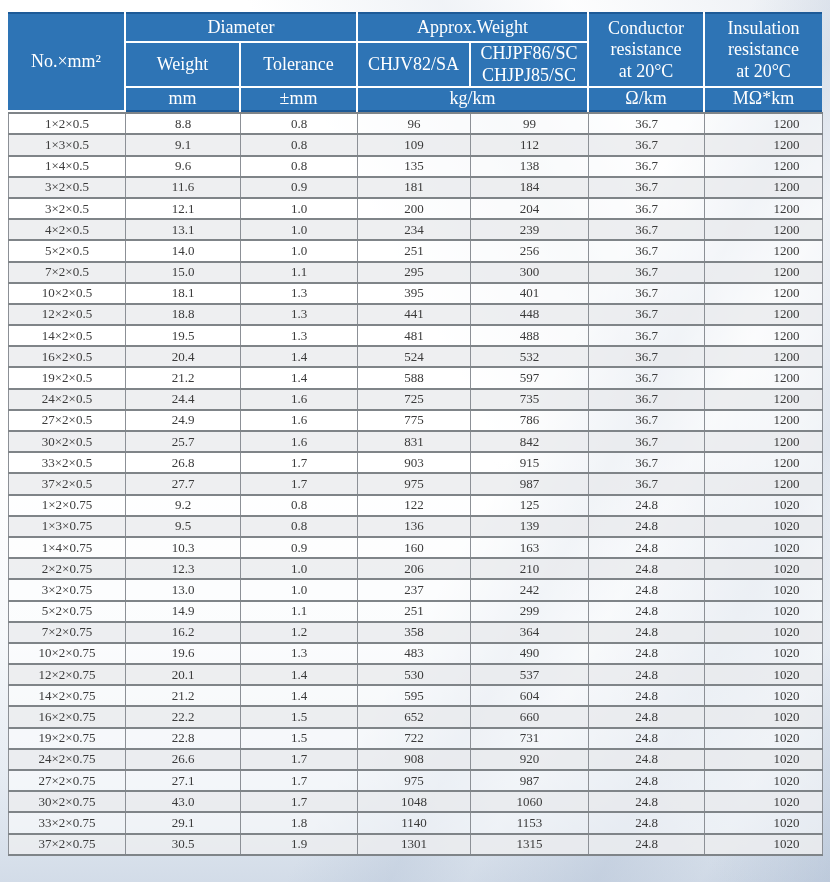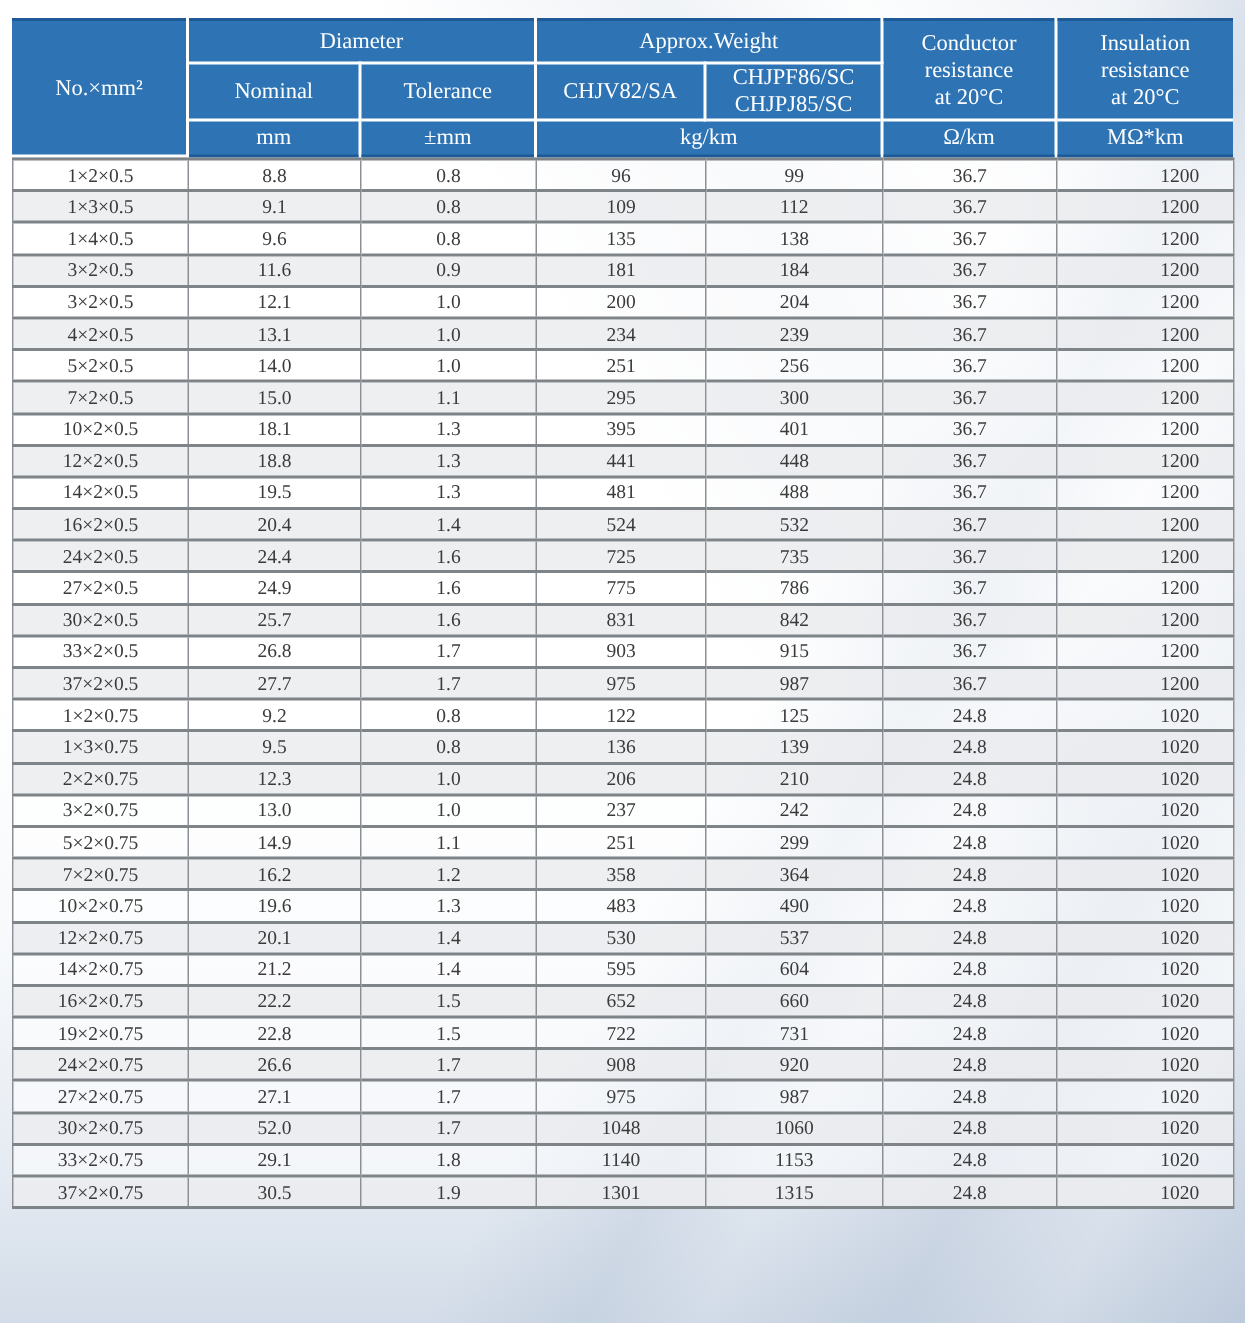--- a/index.html
+++ b/index.html
@@ -28,21 +28,21 @@
   
   table.head {
     background: var(--header_bg, #2e74b5);
     border-top: 2px solid var(--header_edge, #1d5a97);
     border-bottom: 2px solid var(--header_edge, #1d5a97);
   }
   table.head th {
     border: 2px solid var(--header_border, #ffffff);
     color: var(--header_text, #ffffff);
     font-weight: normal;
-    font-size: 15px;
+    font-size: 18px;
     text-align: center;
     vertical-align: middle;
     padding: 0 2px;
     line-height: 1.2;
   }
   table.head th:first-child { border-left: none; }
   table.head th:last-child  { border-right: none; }
   table.head tr.r1 th { height: 27px; border-top: none; }
   table.head tr.r2 th { height: 34px; }
   table.head tr.r3 th { height: 22px; border-bottom: none; }
@@ -97,21 +97,21 @@
         <span class="hline">resistance</span>
         <span class="hline">at 20°C</span>
       </th>
       <th rowspan="2">
         <span class="hline">Insulation</span>
         <span class="hline">resistance</span>
         <span class="hline">at 20°C</span>
       </th>
     </tr>
     <tr class="r2">
-      <th>Nominal</th>
+      <th>Weight</th>
       <th>Tolerance</th>
       <th>CHJV82/SA</th>
       <th>
         <span class="hline">CHJPF86/SC</span>
         <span class="hline">CHJPJ85/SC</span>
       </th>
     </tr>
     <tr class="r3">
       <th>mm</th>
       <th>±mm</th>
@@ -234,20 +234,29 @@
         </tr>
         <tr class="alt">
           <td>16×2×0.5</td>
           <td>20.4</td>
           <td>1.4</td>
           <td>524</td>
           <td>532</td>
           <td>36.7</td>
           <td>1200</td>
         </tr>
+        <tr>
+          <td>19×2×0.5</td>
+          <td>21.2</td>
+          <td>1.4</td>
+          <td>588</td>
+          <td>597</td>
+          <td>36.7</td>
+          <td>1200</td>
+        </tr>
         <tr class="alt">
           <td>24×2×0.5</td>
           <td>24.4</td>
           <td>1.6</td>
           <td>725</td>
           <td>735</td>
           <td>36.7</td>
           <td>1200</td>
         </tr>
         <tr>
@@ -297,20 +306,29 @@
         </tr>
         <tr class="alt">
           <td>1×3×0.75</td>
           <td>9.5</td>
           <td>0.8</td>
           <td>136</td>
           <td>139</td>
           <td>24.8</td>
           <td>1020</td>
         </tr>
+        <tr>
+          <td>1×4×0.75</td>
+          <td>10.3</td>
+          <td>0.9</td>
+          <td>160</td>
+          <td>163</td>
+          <td>24.8</td>
+          <td>1020</td>
+        </tr>
         <tr class="alt">
           <td>2×2×0.75</td>
           <td>12.3</td>
           <td>1.0</td>
           <td>206</td>
           <td>210</td>
           <td>24.8</td>
           <td>1020</td>
         </tr>
         <tr>
@@ -398,21 +416,21 @@
           <td>27×2×0.75</td>
           <td>27.1</td>
           <td>1.7</td>
           <td>975</td>
           <td>987</td>
           <td>24.8</td>
           <td>1020</td>
         </tr>
         <tr class="alt">
           <td>30×2×0.75</td>
-          <td>52.0</td>
+          <td>43.0</td>
           <td>1.7</td>
           <td>1048</td>
           <td>1060</td>
           <td>24.8</td>
           <td>1020</td>
         </tr>
         <tr>
           <td>33×2×0.75</td>
           <td>29.1</td>
           <td>1.8</td>

